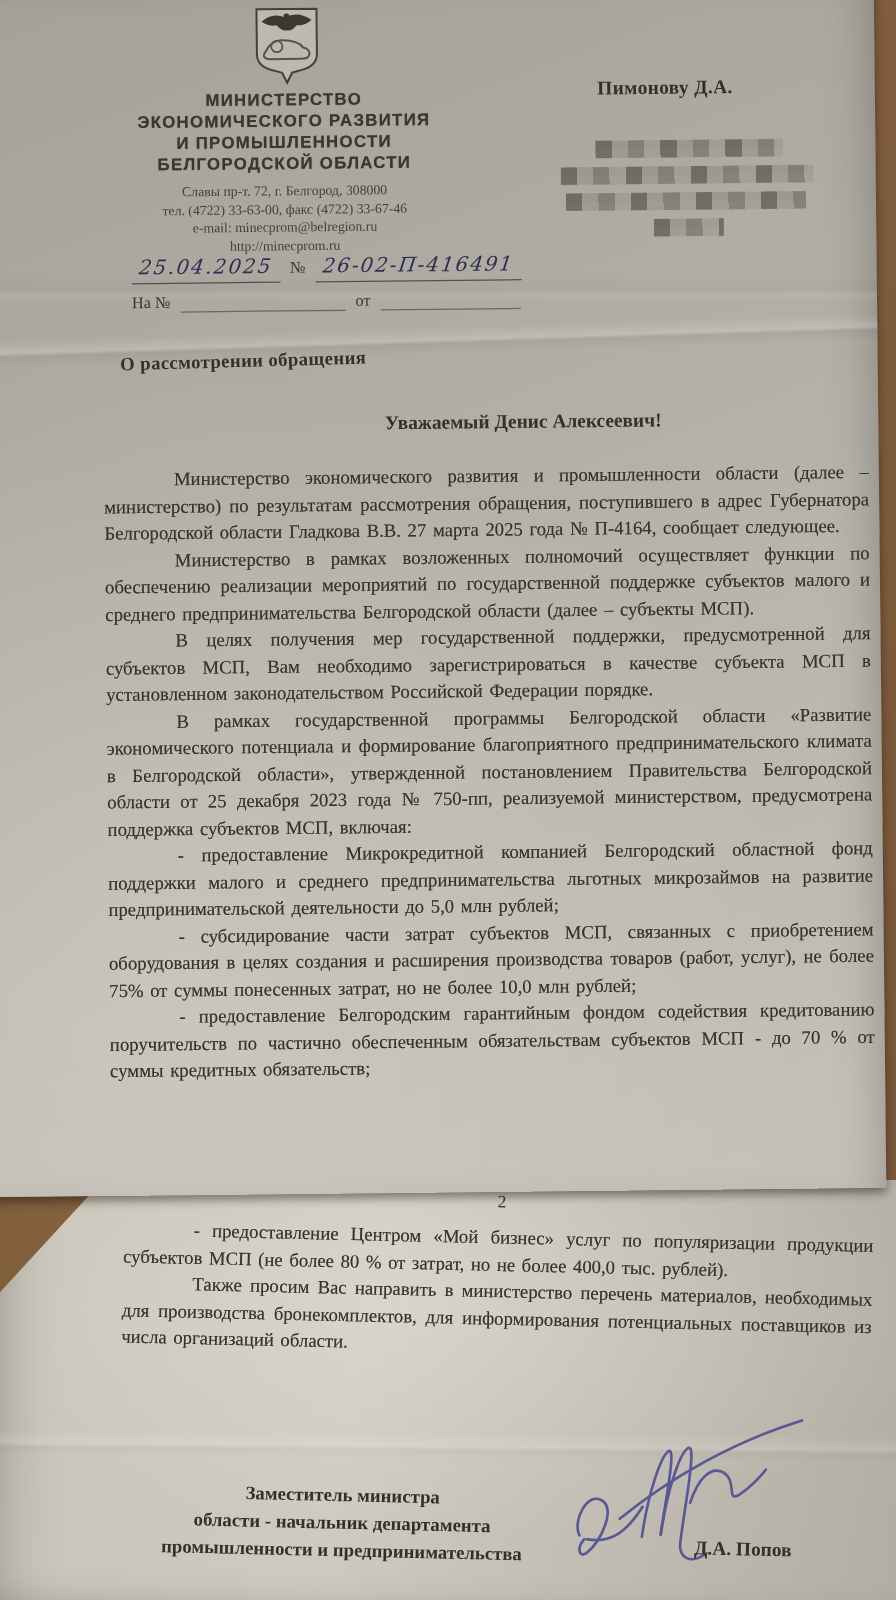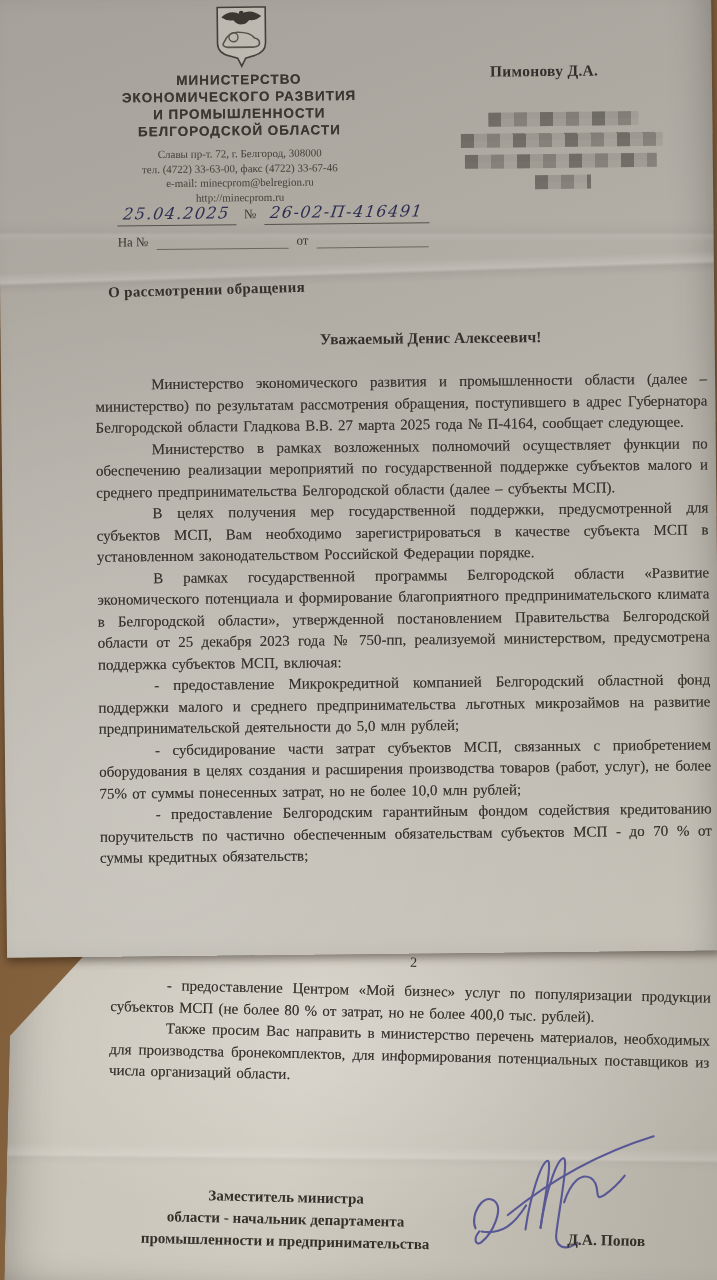--- a/index.html
+++ b/index.html
@@ -1,19 +1,19 @@
 <!DOCTYPE html>
 <html><head>
 <meta charset="utf-8">
 <style>
   html,body{margin:0;padding:0;}
   body{width:717px;height:1280px;overflow:hidden;position:relative;
        background:linear-gradient(100deg,#7a5836 0%,#8a6742 40%,#77563a 100%);
        font-family:"Liberation Serif", serif;}
-  .scene{position:absolute;inset:0;margin-left:12px;}
+  .scene{position:absolute;inset:0;}
 
   
   .page{position:absolute;color:#35322e;}
   .page1{
     left:-10px;top:-16px;width:714px;height:970px;
     background:
       radial-gradient(120% 90% at 20% 85%, rgba(255,255,255,.18), rgba(255,255,255,0) 60%),
       linear-gradient(160deg,#a5a19a 0%,#aeaaa2 28%,#b9b5ac 58%,#c6c2b8 100%);
     transform:rotate(-0.6deg);
     box-shadow:0 4px 8px rgba(20,12,5,.45), inset -26px 0 38px -22px rgba(0,0,0,.22), inset 0 18px 30px -18px rgba(0,0,0,.10);

